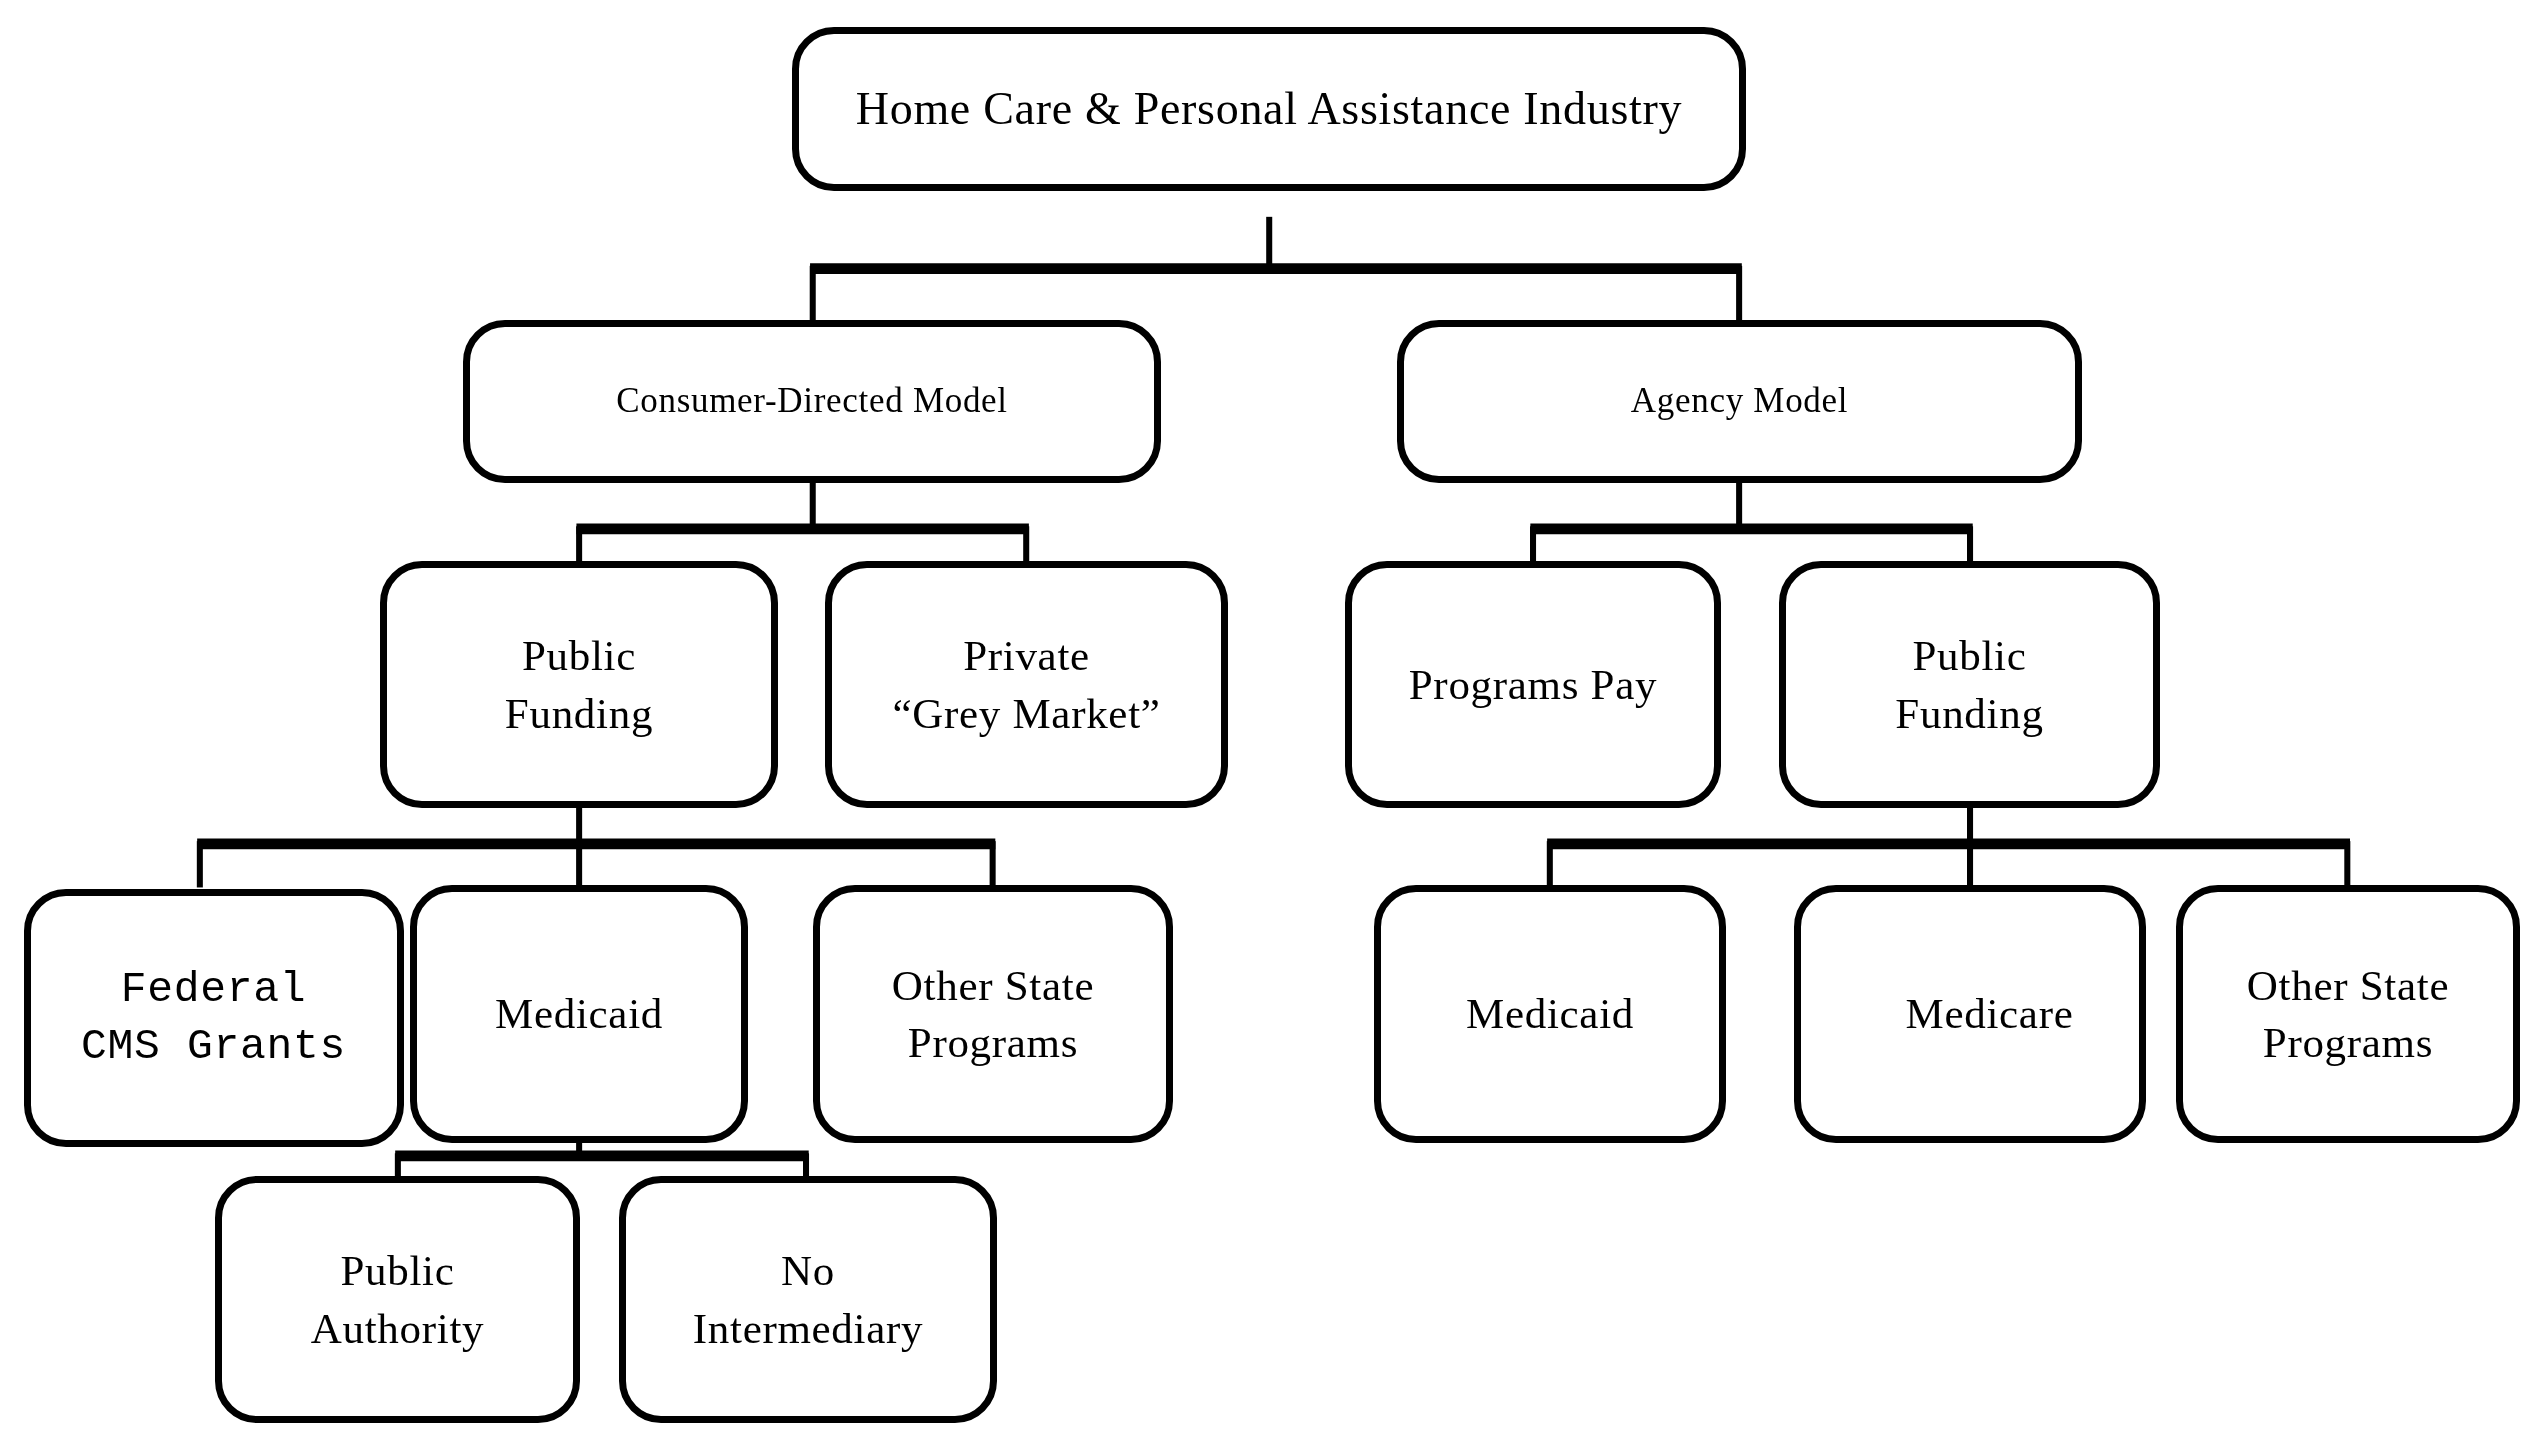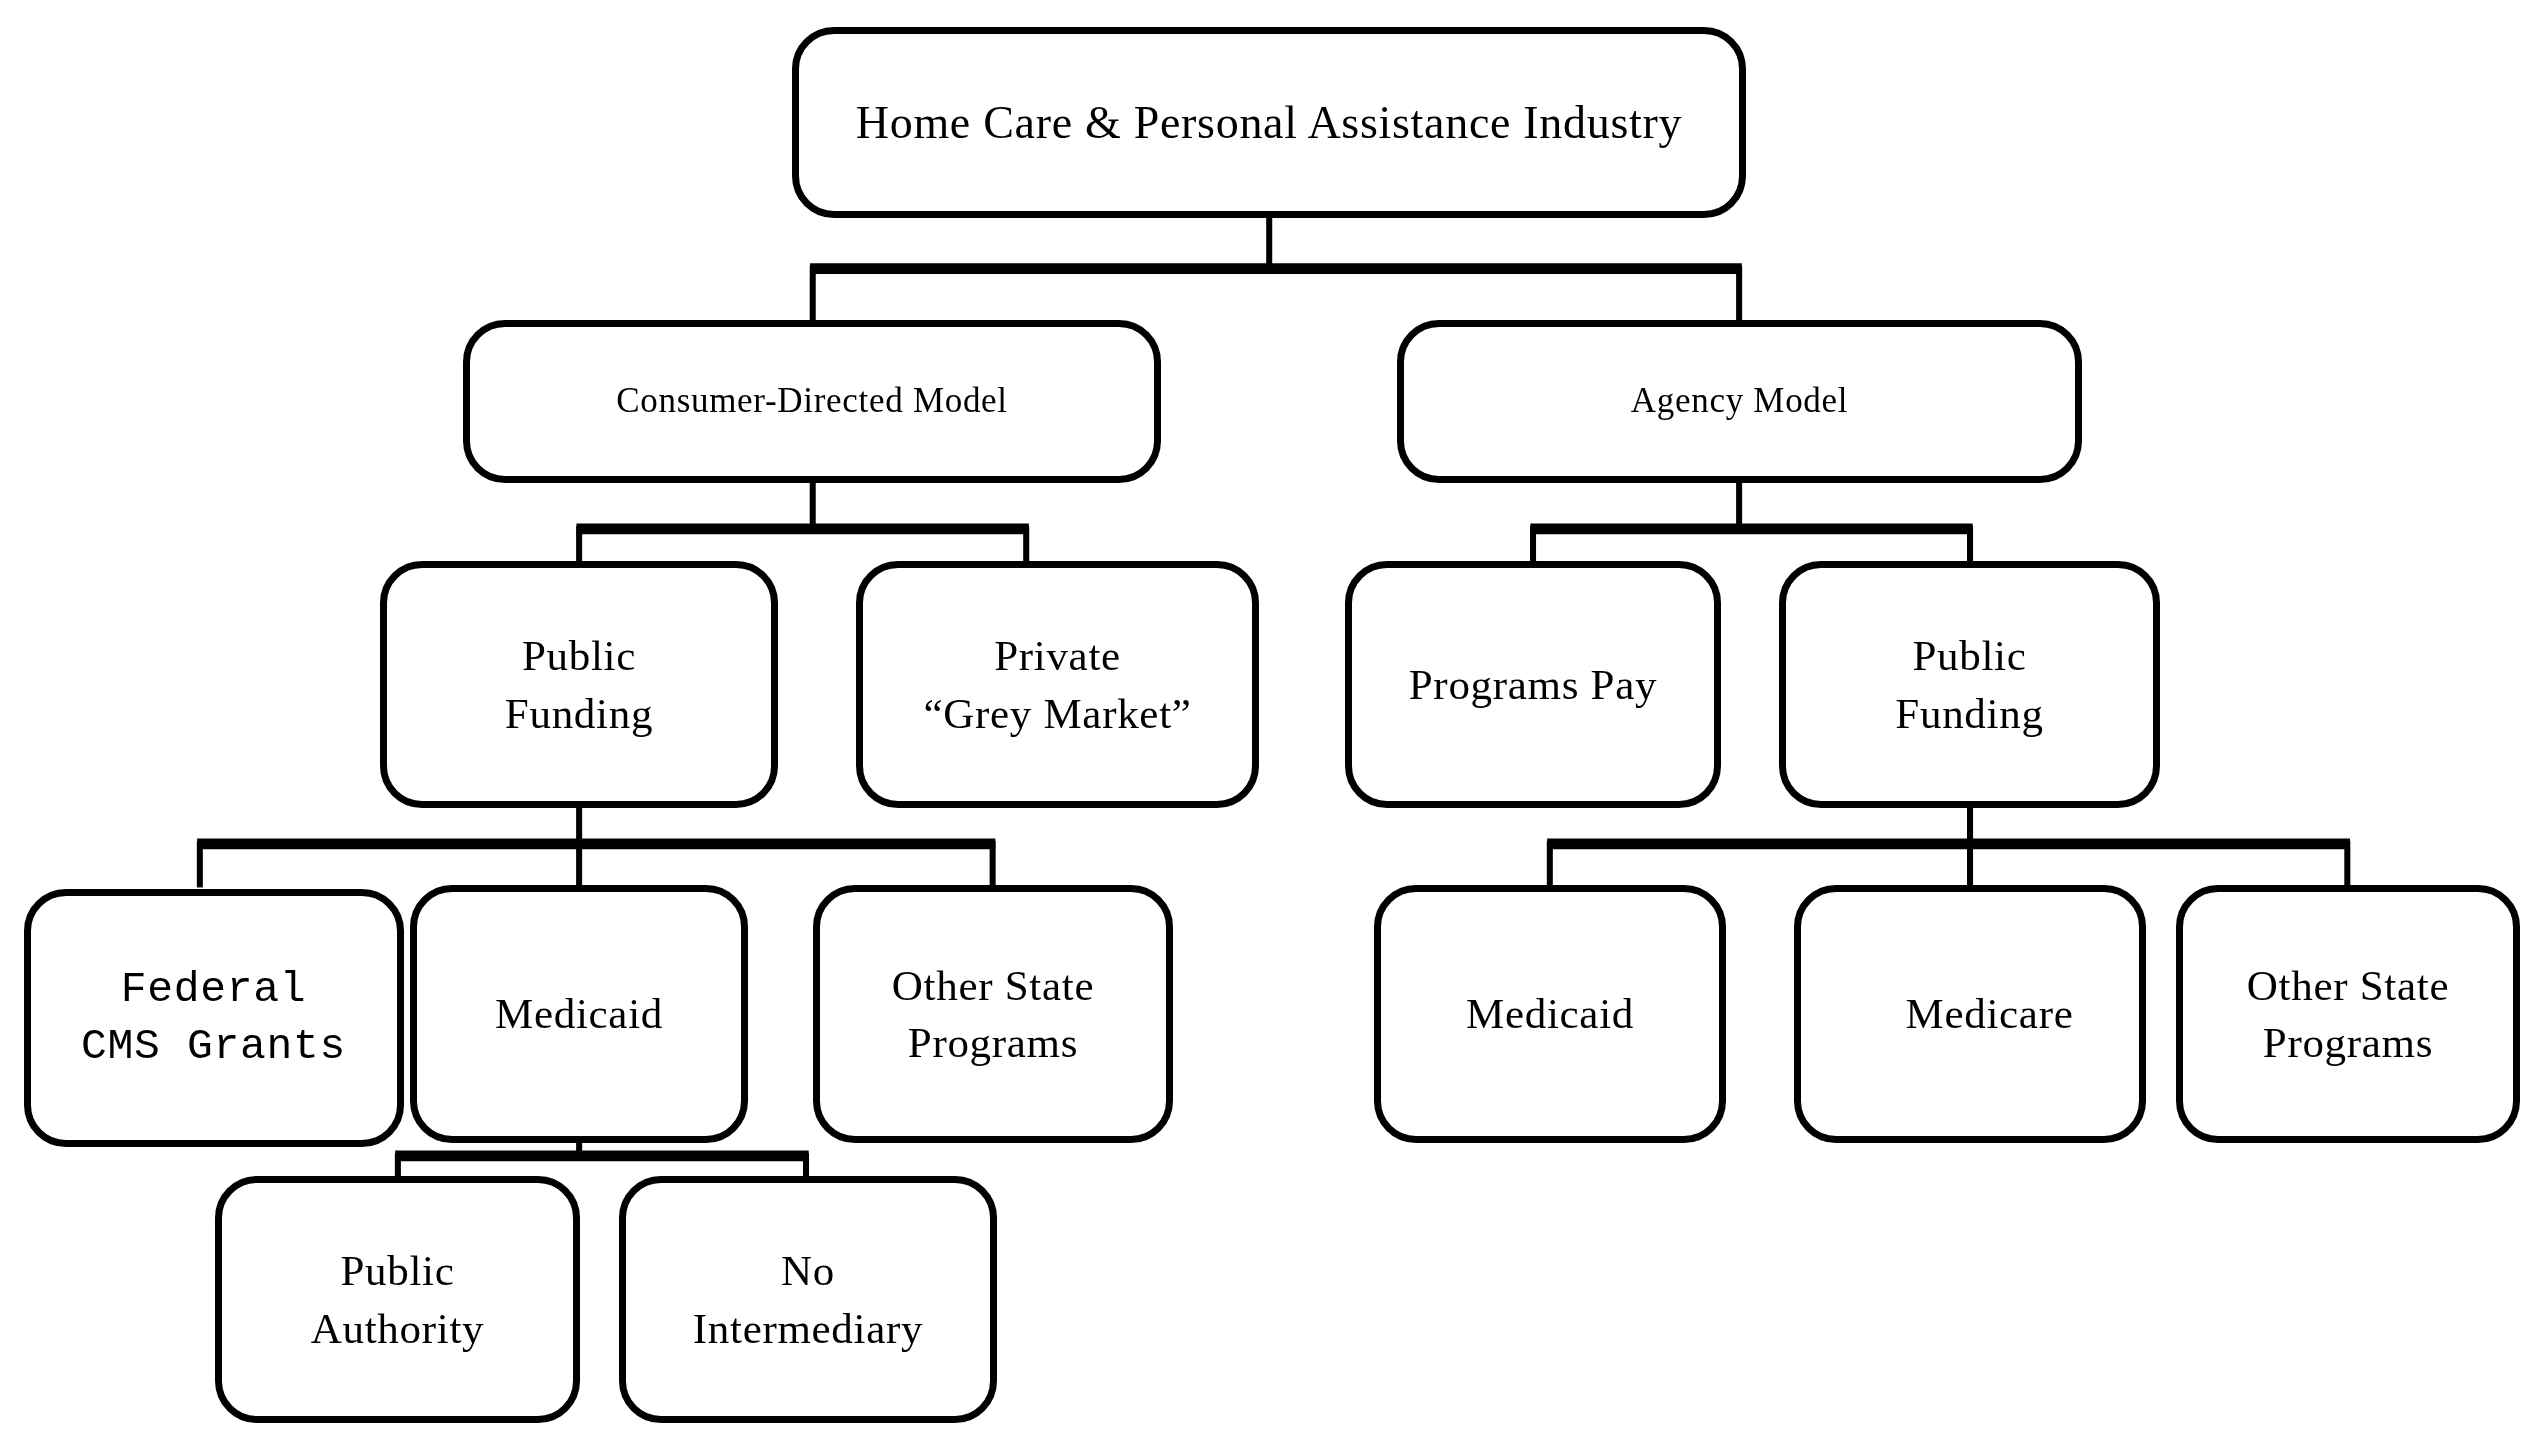--- a/index.html
+++ b/index.html
@@ -49,25 +49,25 @@
     white-space: pre-line;
     font-size: 43px;
     line-height: 1.33;
     letter-spacing: 0.7px;
   }
   #n-root .label   { font-size: 46px; }
   #n-cdm .label,
   #n-agency .label { font-size: 35px; }
 
   
-  #n-root        { left: 792px; top: 27px;   width: 954px; height: 191px; }
+  #n-root        { left: 792px; top: 27px;   width: 954px; height: 164px; }
   #n-cdm         { left: 463px;  top: 320px;  width: 698px; height: 163px; }
   #n-agency      { left: 1397px; top: 320px;  width: 685px; height: 163px; }
   #n-pubfund-l   { left: 380px;  top: 561px;  width: 398px;  height: 247px; }
-  #n-greymarket  { left: 856px; top: 561px;  width: 403px;  height: 247px; }
+  #n-greymarket  { left: 825px; top: 561px;  width: 403px;  height: 247px; }
   #n-privatepay  { left: 1345px; top: 561px;  width: 376px;  height: 247px; }
   #n-pubfund-r   { left: 1779px; top: 561px;  width: 381px;  height: 247px; }
   #n-fedcms      { left: 23.5px;   top: 889px; width: 380px;  height: 258px; font-family: Liberation Mono, monospace; }
   #n-medicaid-l  { left: 410px;  top: 885px; width: 338px;  height: 258px; }
   #n-otherstate-l{ left: 813px; top: 885px; width: 360px;  height: 258px; }
   #n-medicaid-r  { left: 1374px; top: 885px; width: 352px;  height: 258px; }
   #n-medicare    { left: 1794px; top: 885px; width: 352px;  height: 258px; padding-left: 39px; }
   #n-otherstate-r{ left: 2176px; top: 885px; width: 344px;  height: 258px; }
   #n-pubauth     { left: 215px;  top: 1176px; width: 365px;  height: 247px; }
   #n-nointermed  { left: 619px;  top: 1176px; width: 378px;  height: 247px; }

